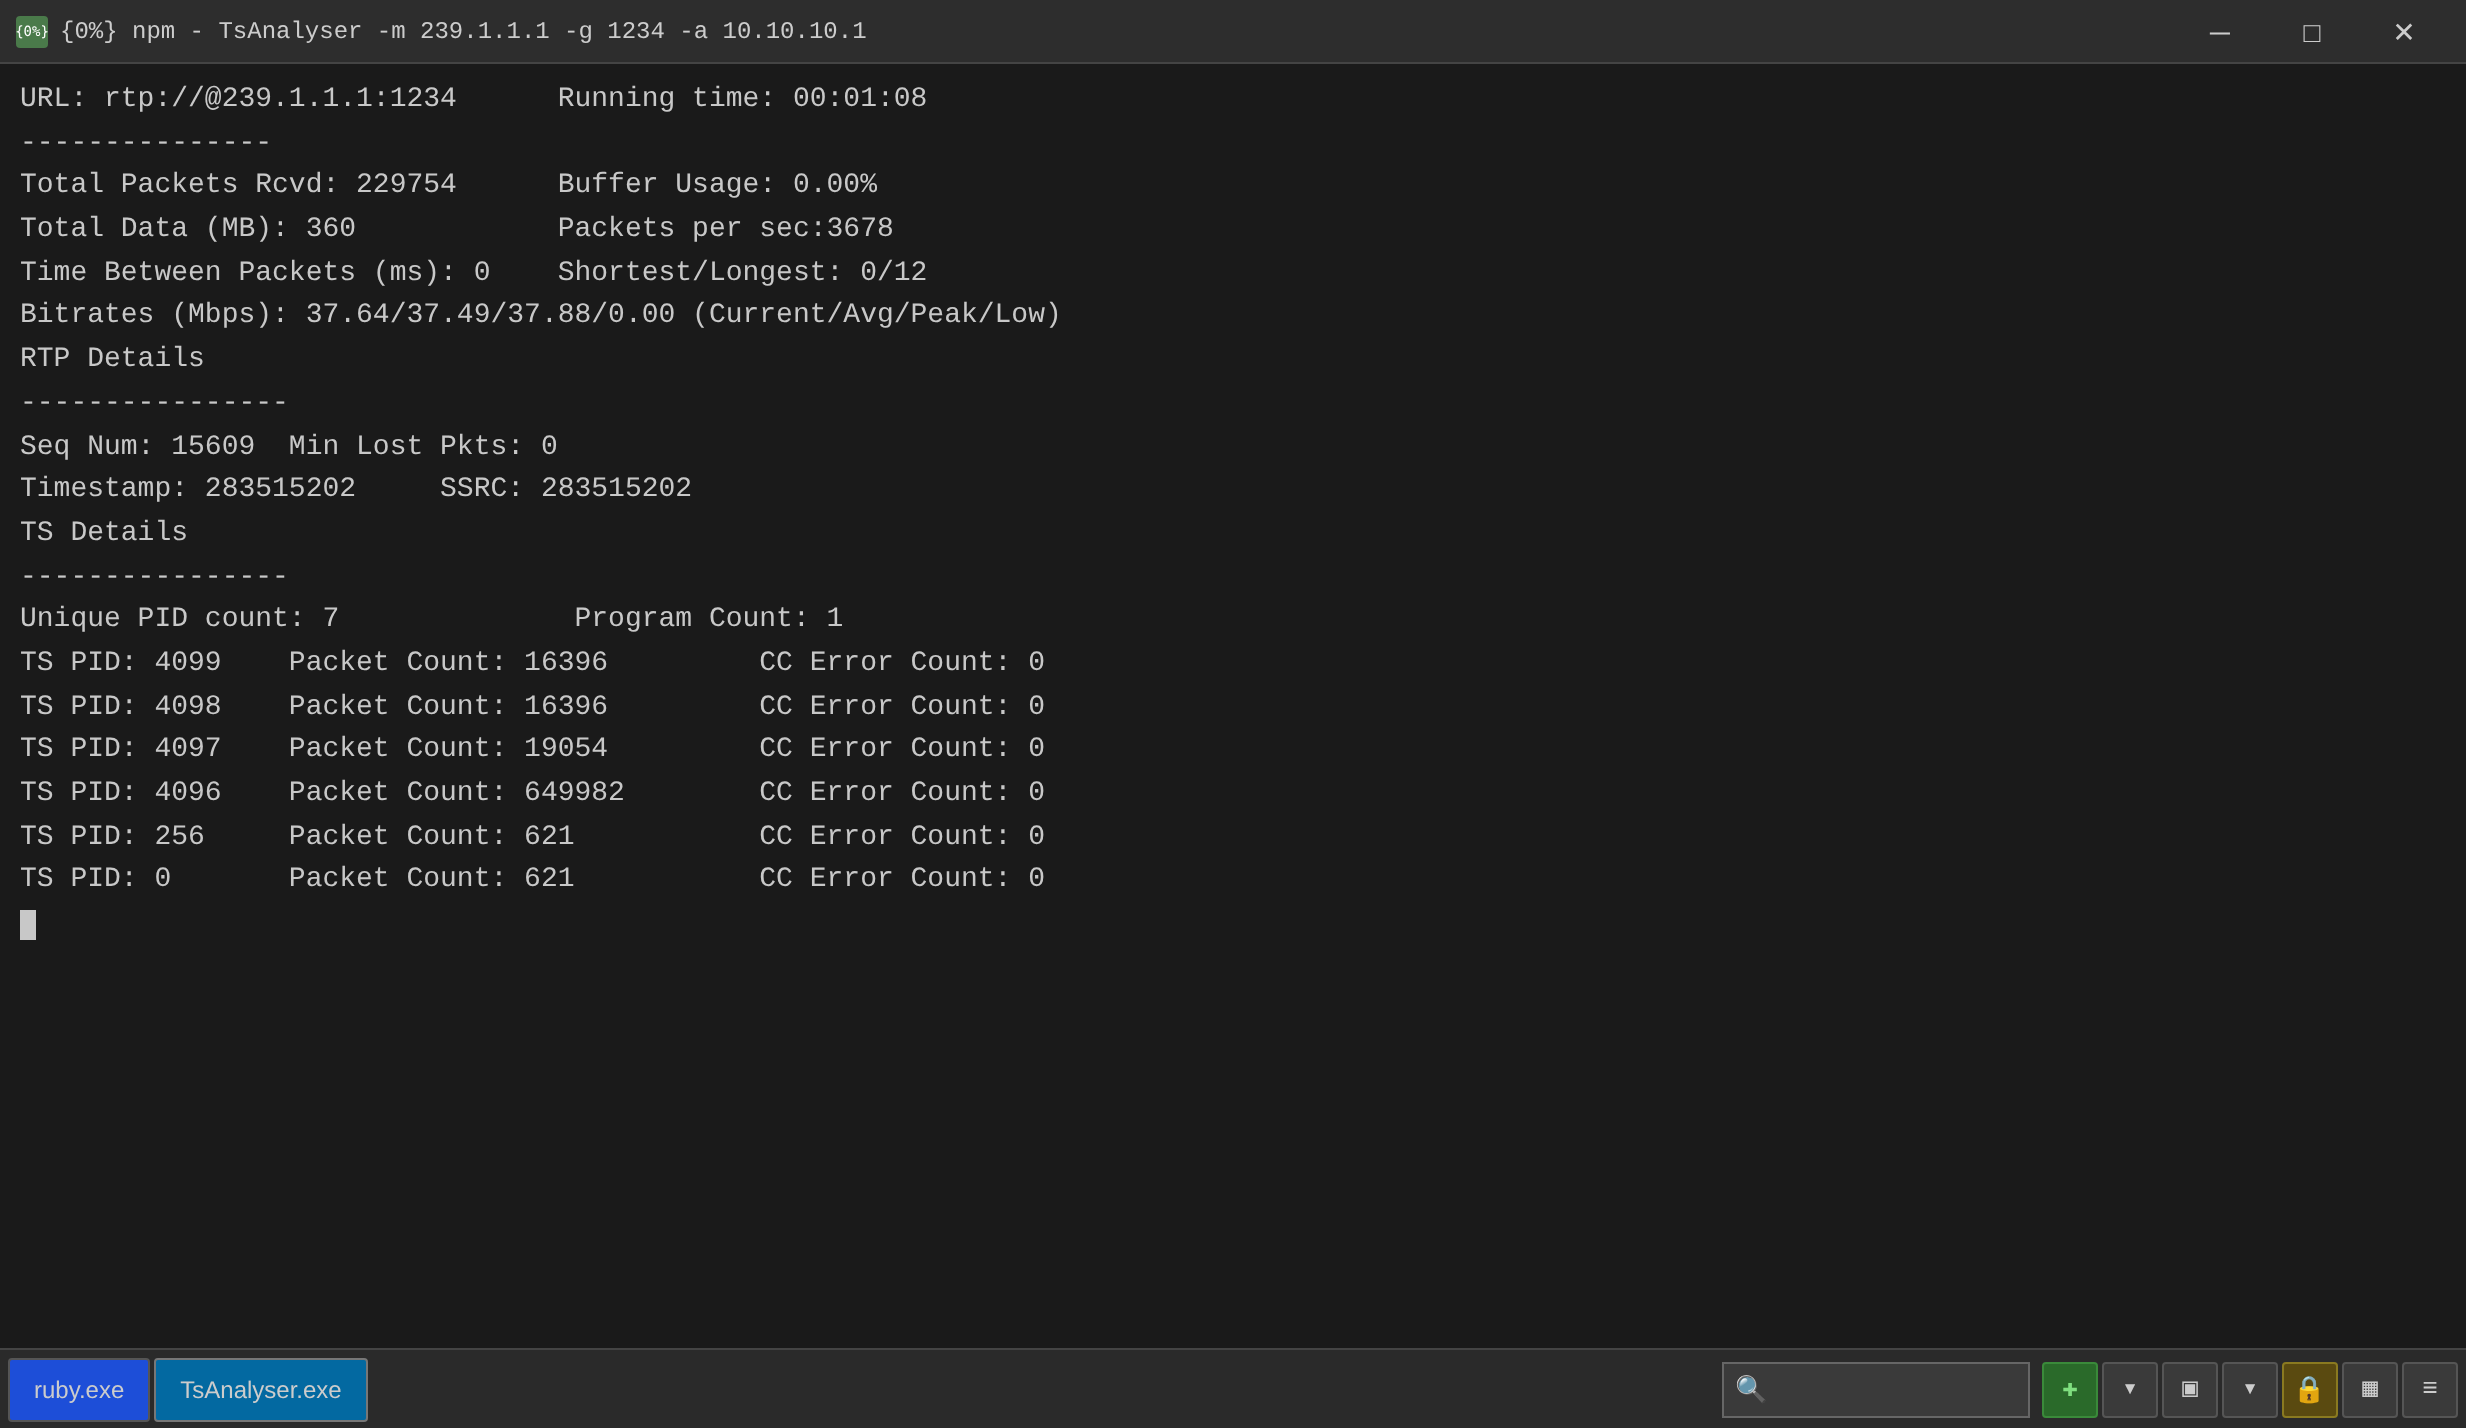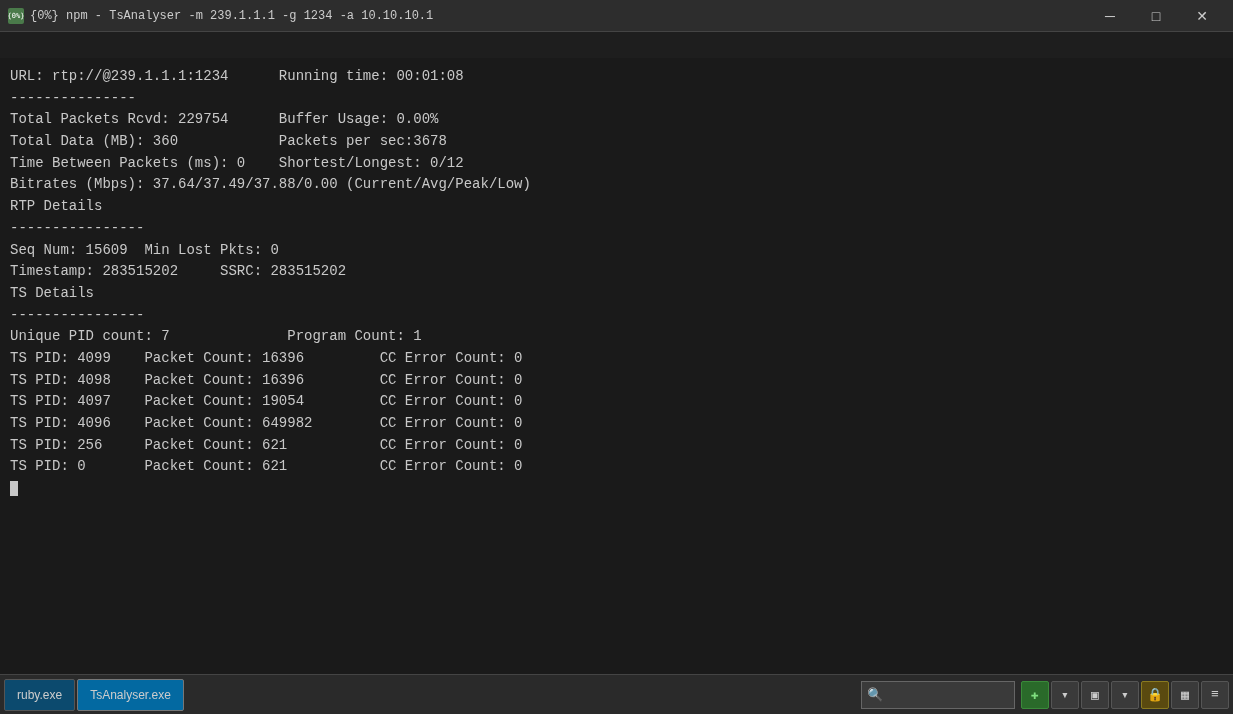--- a/index.html
+++ b/index.html
@@ -72,21 +72,20 @@
 
     
     .terminal {
       flex: 1;
       background: #1a1a1a;
       color: #c8c8c8;
       padding: 8px 10px;
       font-size: 14px;
       line-height: 1.55;
       overflow: hidden;
-      margin-top: 26px;
     }
 
     .terminal-line {
       white-space: pre;
     }
 
     .cursor {
       display: inline-block;
       width: 8px;
       height: 15px;
@@ -102,21 +101,21 @@
       align-items: center;
       padding: 0 4px;
       flex-shrink: 0;
       border-top: 1px solid #444;
       gap: 2px;
     }
 
     .taskbar-btn {
       height: 32px;
       padding: 0 12px;
-      background: #0c4a6e;
+      background: #1d4ed8;
       border: 1px solid #555;
       color: #cccccc;
       font-size: 12px;
       font-family: 'Segoe UI', Arial, sans-serif;
       cursor: pointer;
       border-radius: 2px;
       white-space: nowrap;
     }
 
     .taskbar-btn.active {

